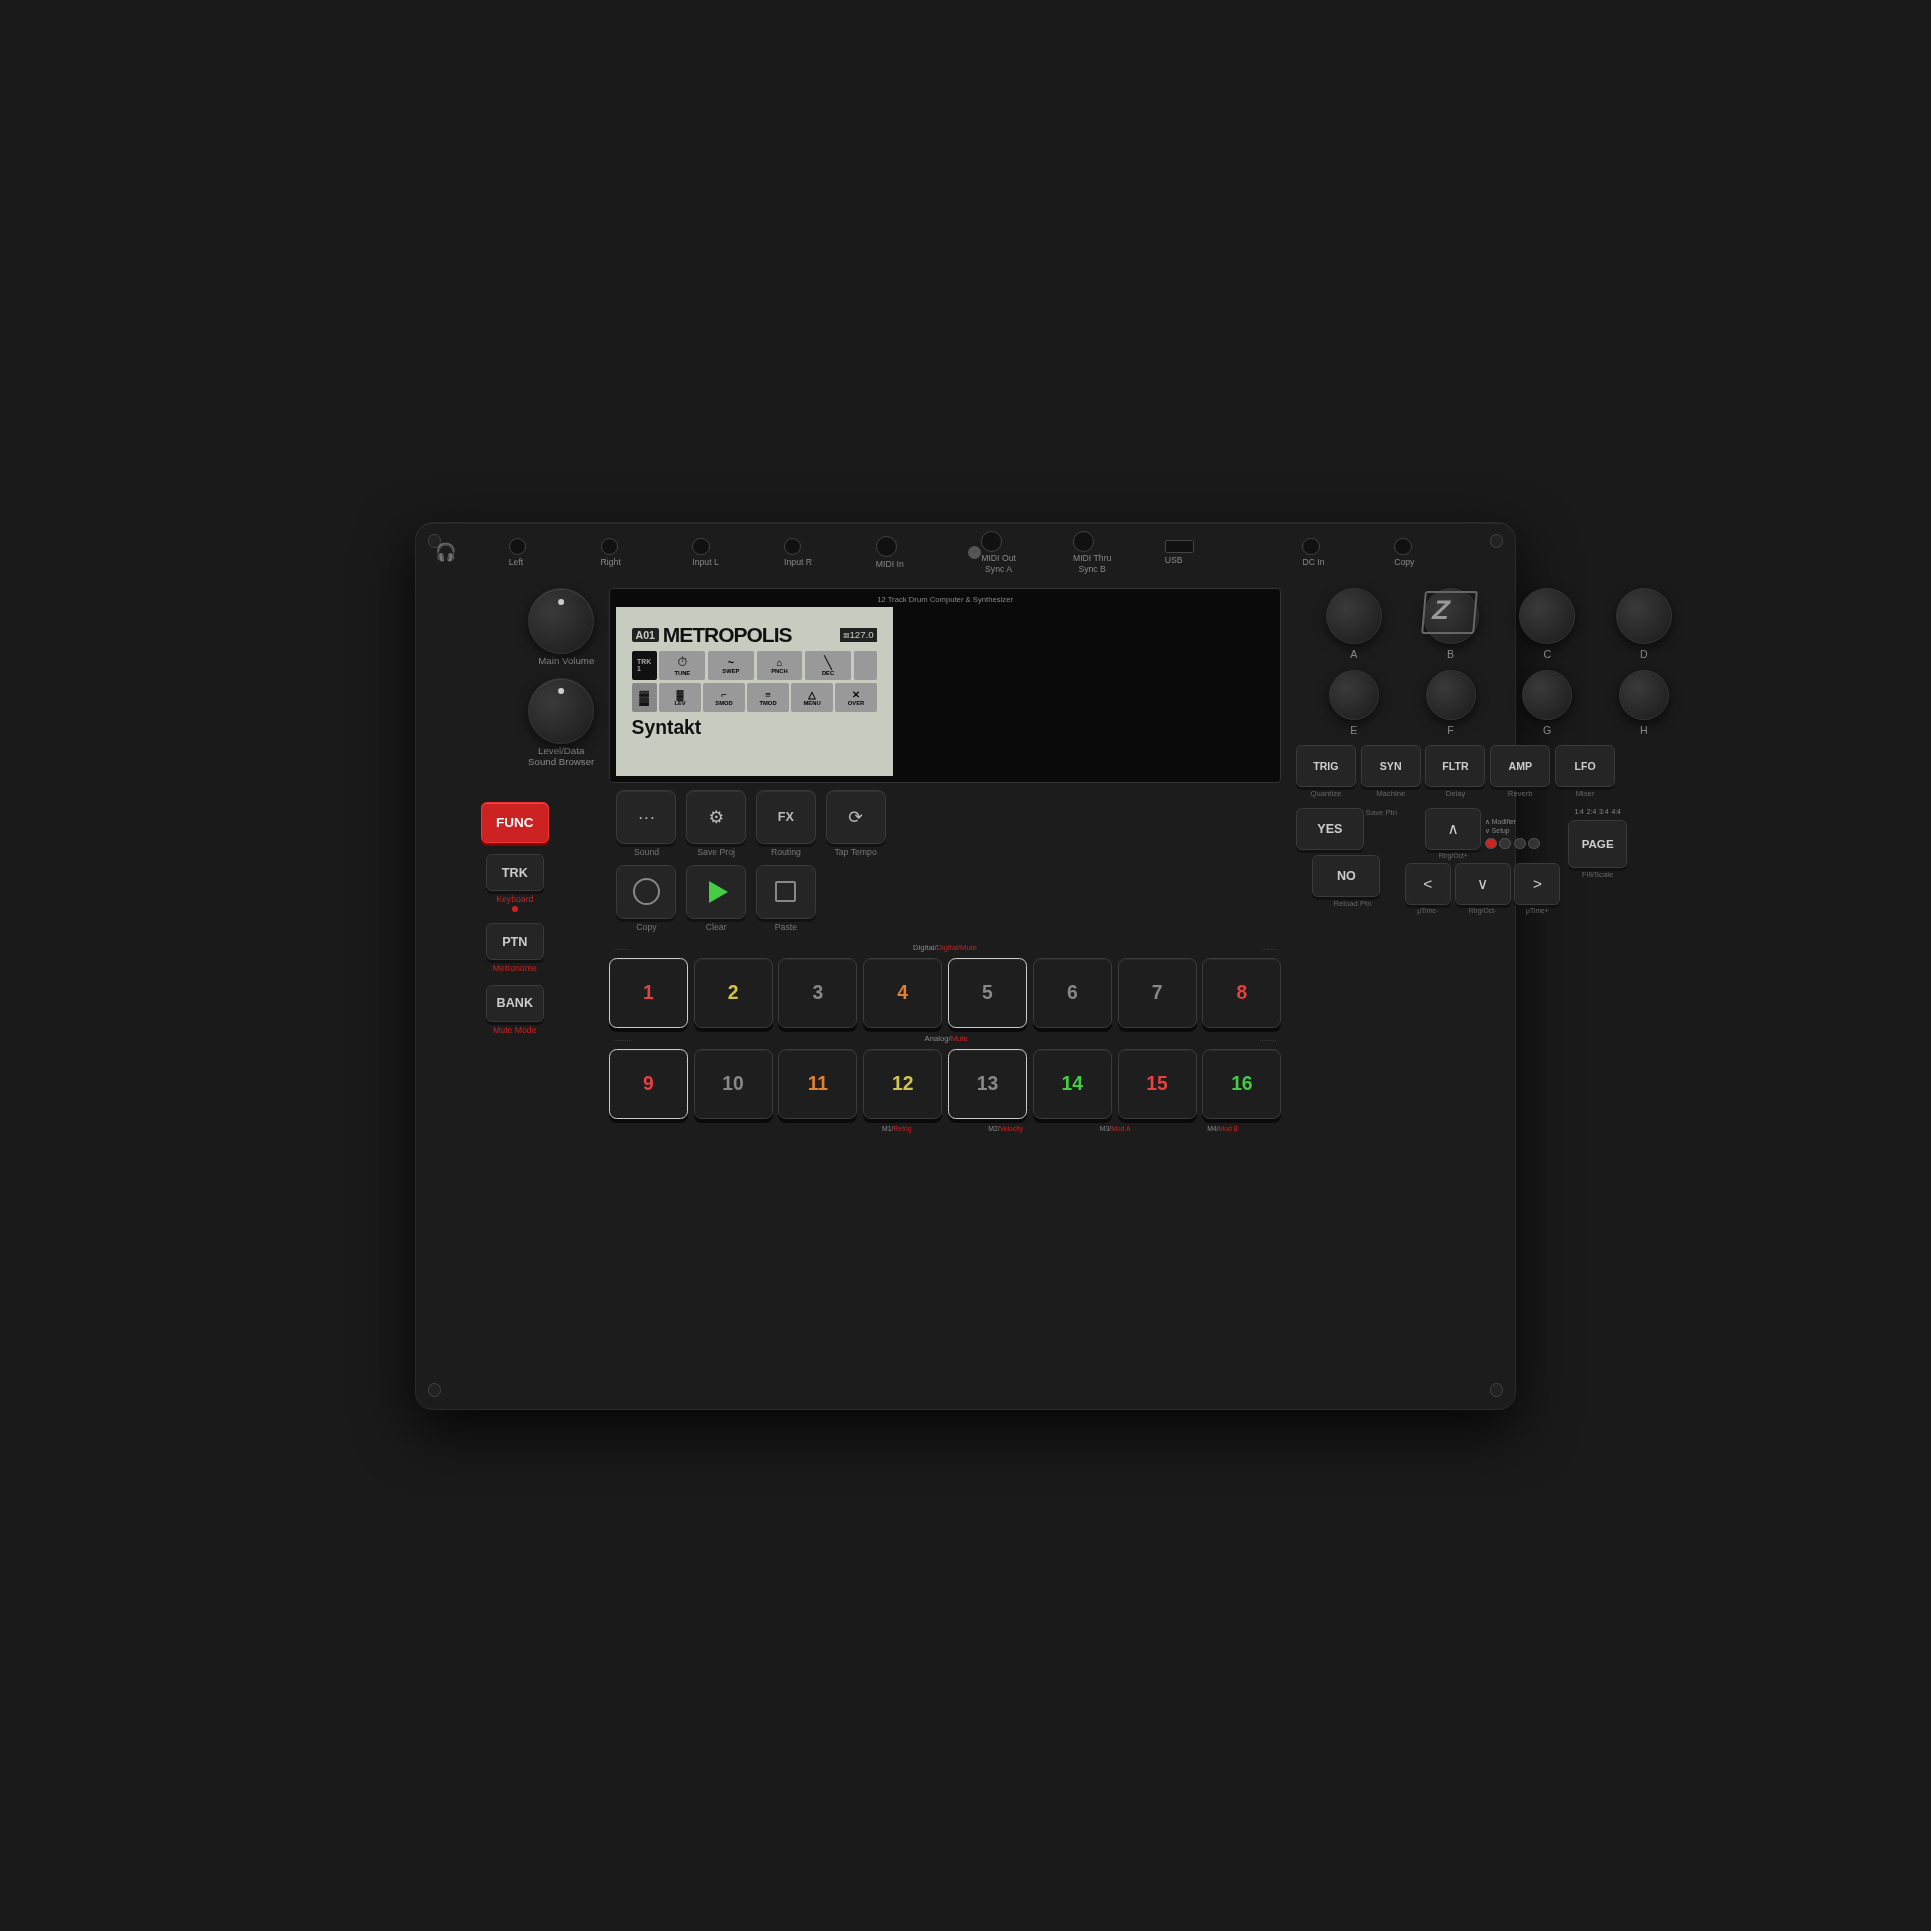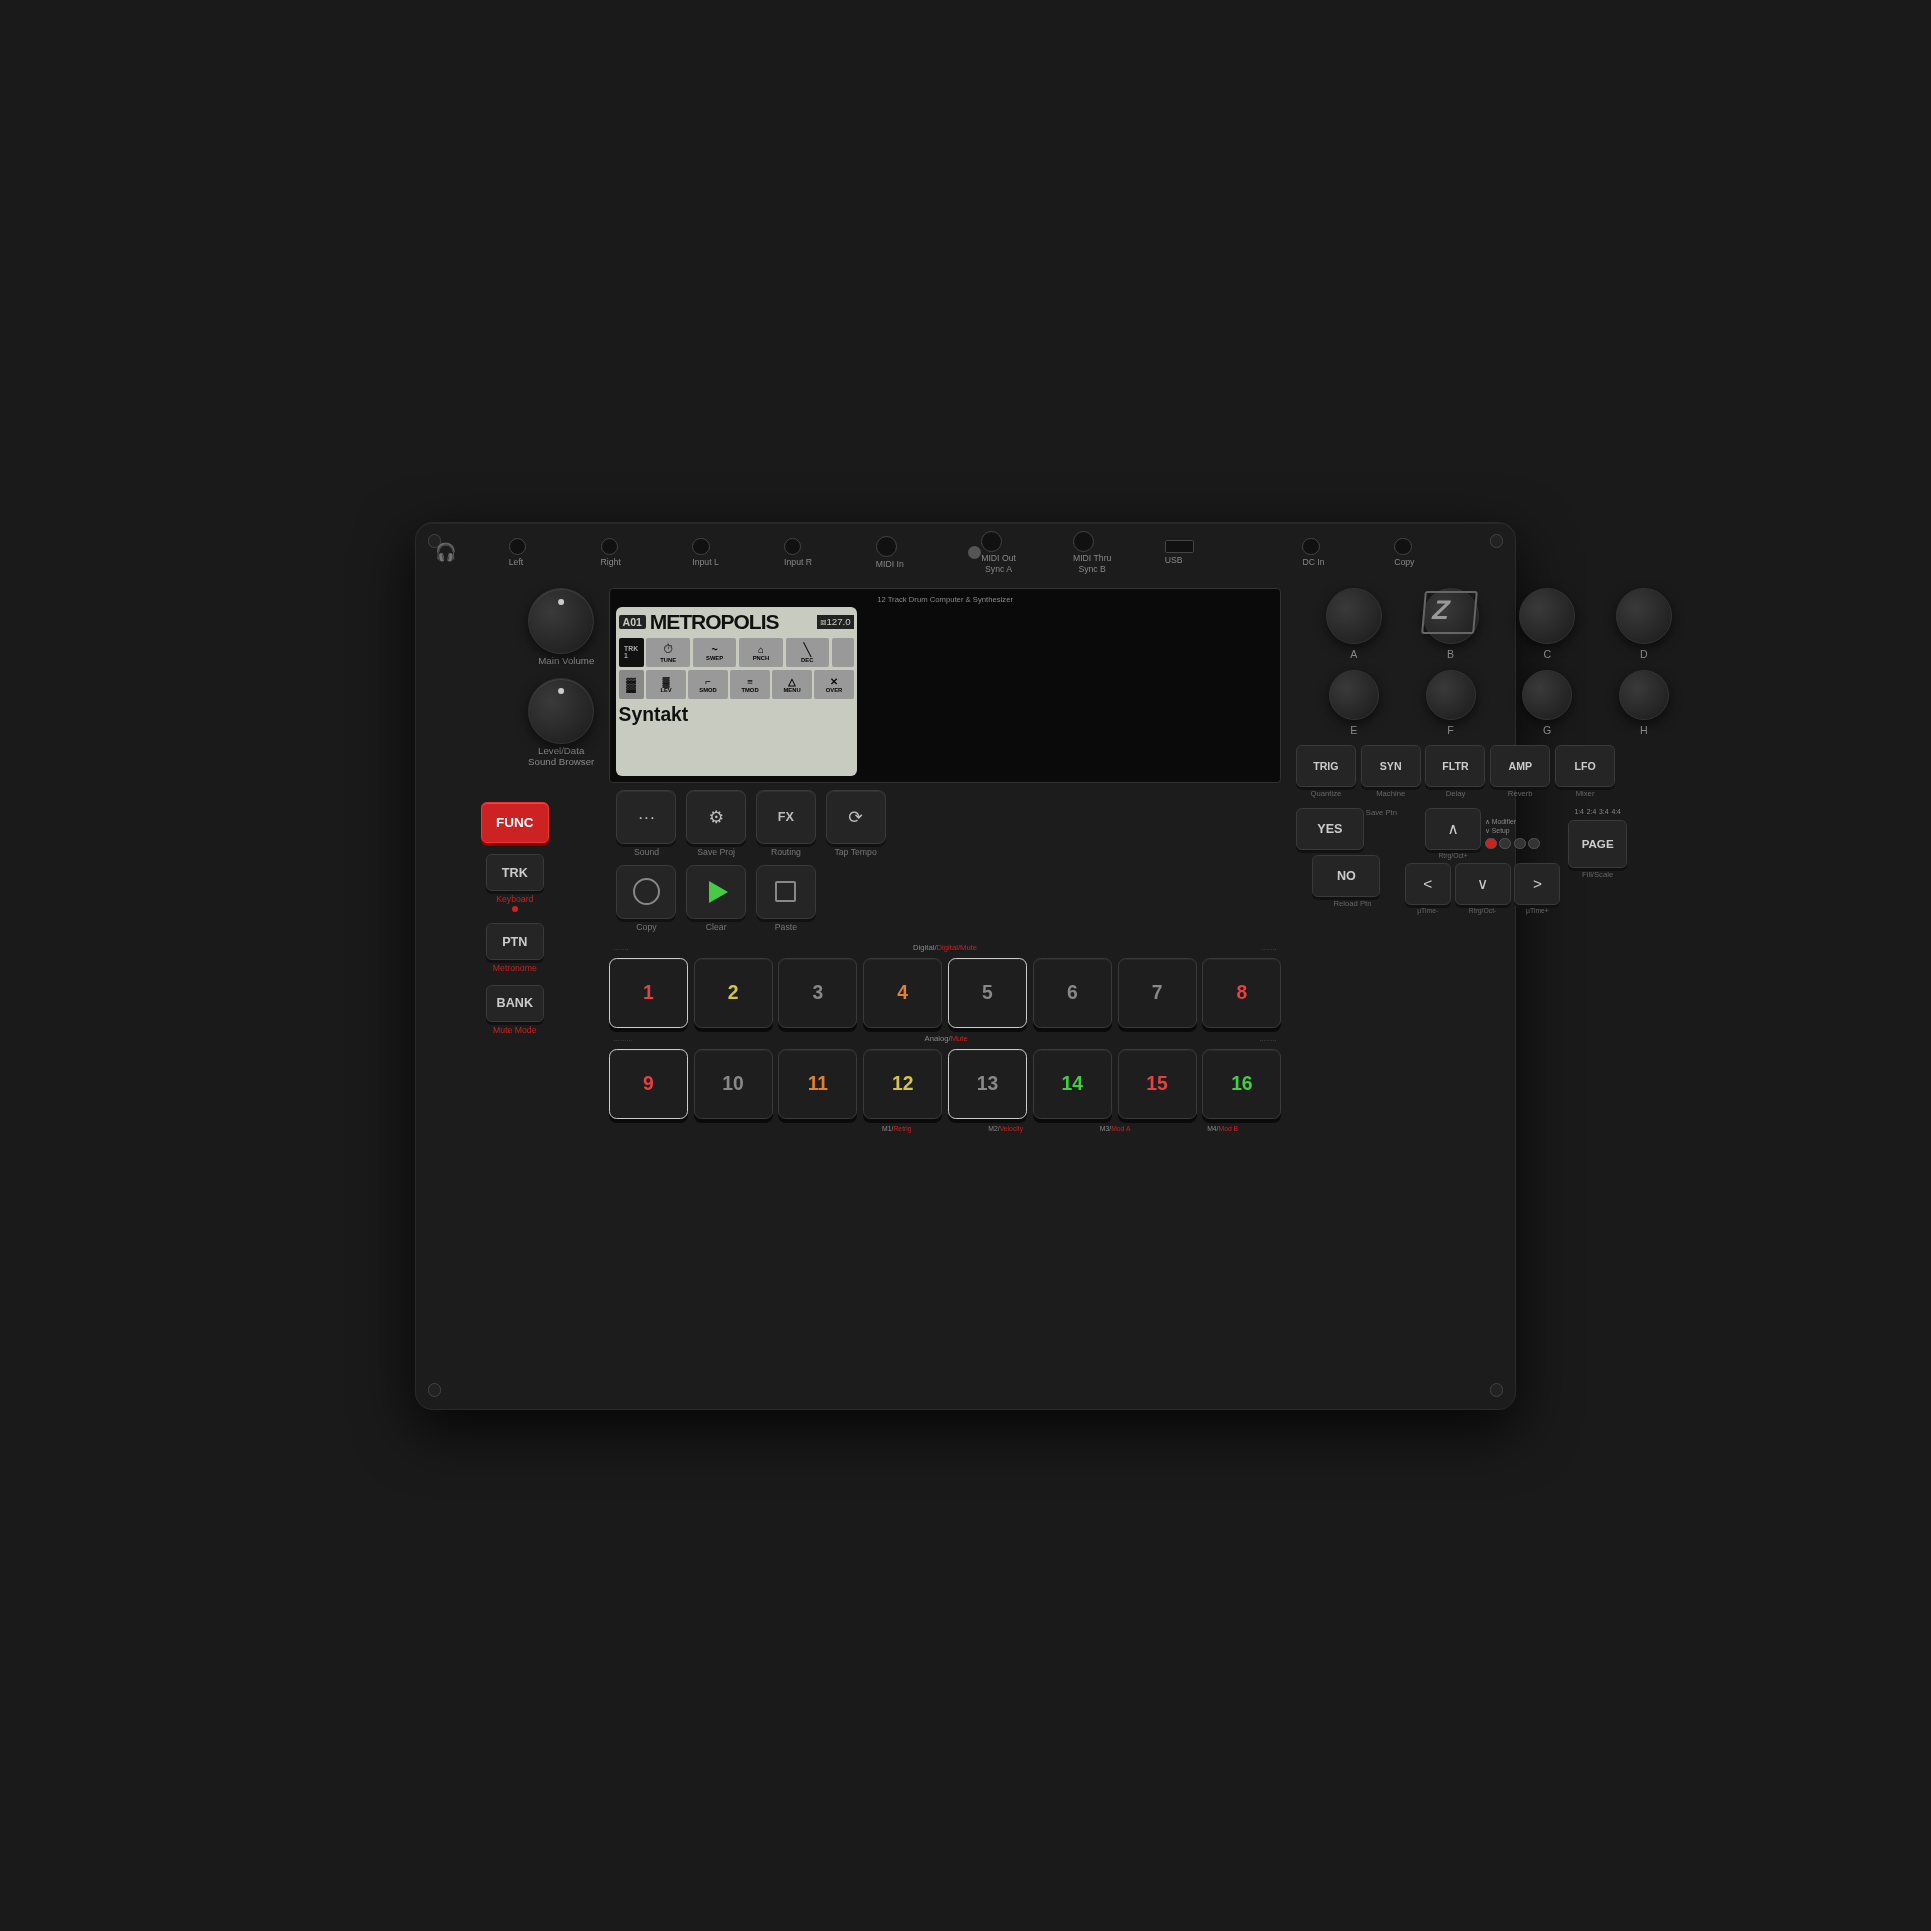--- a/index.html
+++ b/index.html
@@ -113,25 +113,25 @@
       padding: 5.8px;
       border: 1px solid #333;
     }
     .display-title {
       color: #888;
       font-size: 7.7px;
       text-align: center;
       margin-bottom: 2.9px;
     }
     .display-screen {
-      width: 241px;
+      width: 277px;
       height: 169px;
       background: #c8ccc0;
-      border-radius: 6px;
-      padding: 3px;
+      border-radius: 0;
+      padding: 16px;
       position: relative;
       overflow: hidden;
     }
     .display-header {
       display: flex;
       align-items: center;
       gap: 3.9px;
       margin-bottom: 3.9px;
     }
     .display-pattern {

